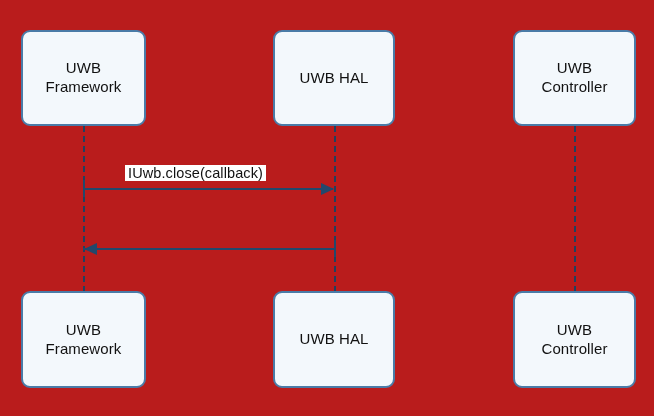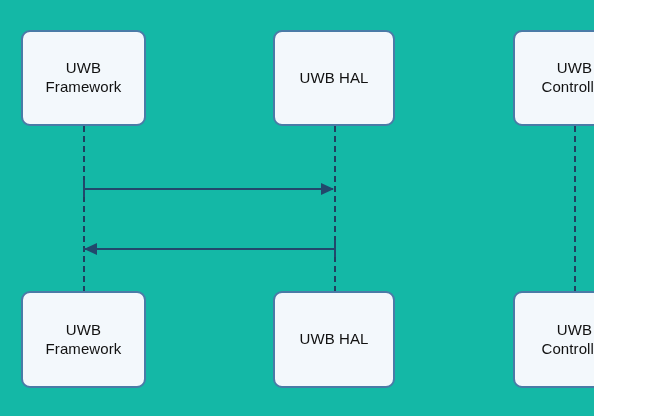--- a/index.html
+++ b/index.html
@@ -6,25 +6,24 @@
     margin: 0;
     padding: 0;
     background: #ffffff;
   }
   body {
     font-family: "Liberation Sans", sans-serif;
     -webkit-font-smoothing: antialiased;
   }
   #canvas {
     position: relative;
-    width: 554px;
+    width: 654px;
     height: 416px;
-    background: #14b8a6;
+    background: #b91c1c;
     overflow: hidden;
-    padding-left: 40px;
   }
   .lifeline-box {
     position: absolute;
     box-sizing: border-box;
     background: #f3f8fc;
     border: 2px solid #4a7ba7;
     border-radius: 9px;
     display: flex;
     align-items: center;
     justify-content: center;
@@ -96,20 +95,21 @@
     <span class="boxlabel">UWB HAL</span>
   </div>
   <div class="lifeline-box" style="left:513px; top:30px; width:123px; height:96px;">
     <span class="boxlabel">UWB
 Controller</span>
   </div>
 
   <div class="msg-cap" style="left:83px; top:180px; height:17px;"></div>
   <div class="msg" style="left:83px; top:188px; width:250px;"></div>
   <div class="arrowhead-right" style="left:321px; top:183px;"></div>
+  <div class="msg-label" style="left:125px; top:165px;">IUwb.close(callback)</div>
 
   <div class="msg-cap" style="left:334px; top:240px; height:17px;"></div>
   <div class="msg" style="left:83px; top:248px; width:251px;"></div>
   <div class="arrowhead-left" style="left:84px; top:243px;"></div>
 
   <div class="lifeline-box" style="left:21px; top:291px; width:125px; height:97px;">
     <span class="boxlabel">UWB
 Framework</span>
   </div>
   <div class="lifeline-box" style="left:273px; top:291px; width:122px; height:97px;">

